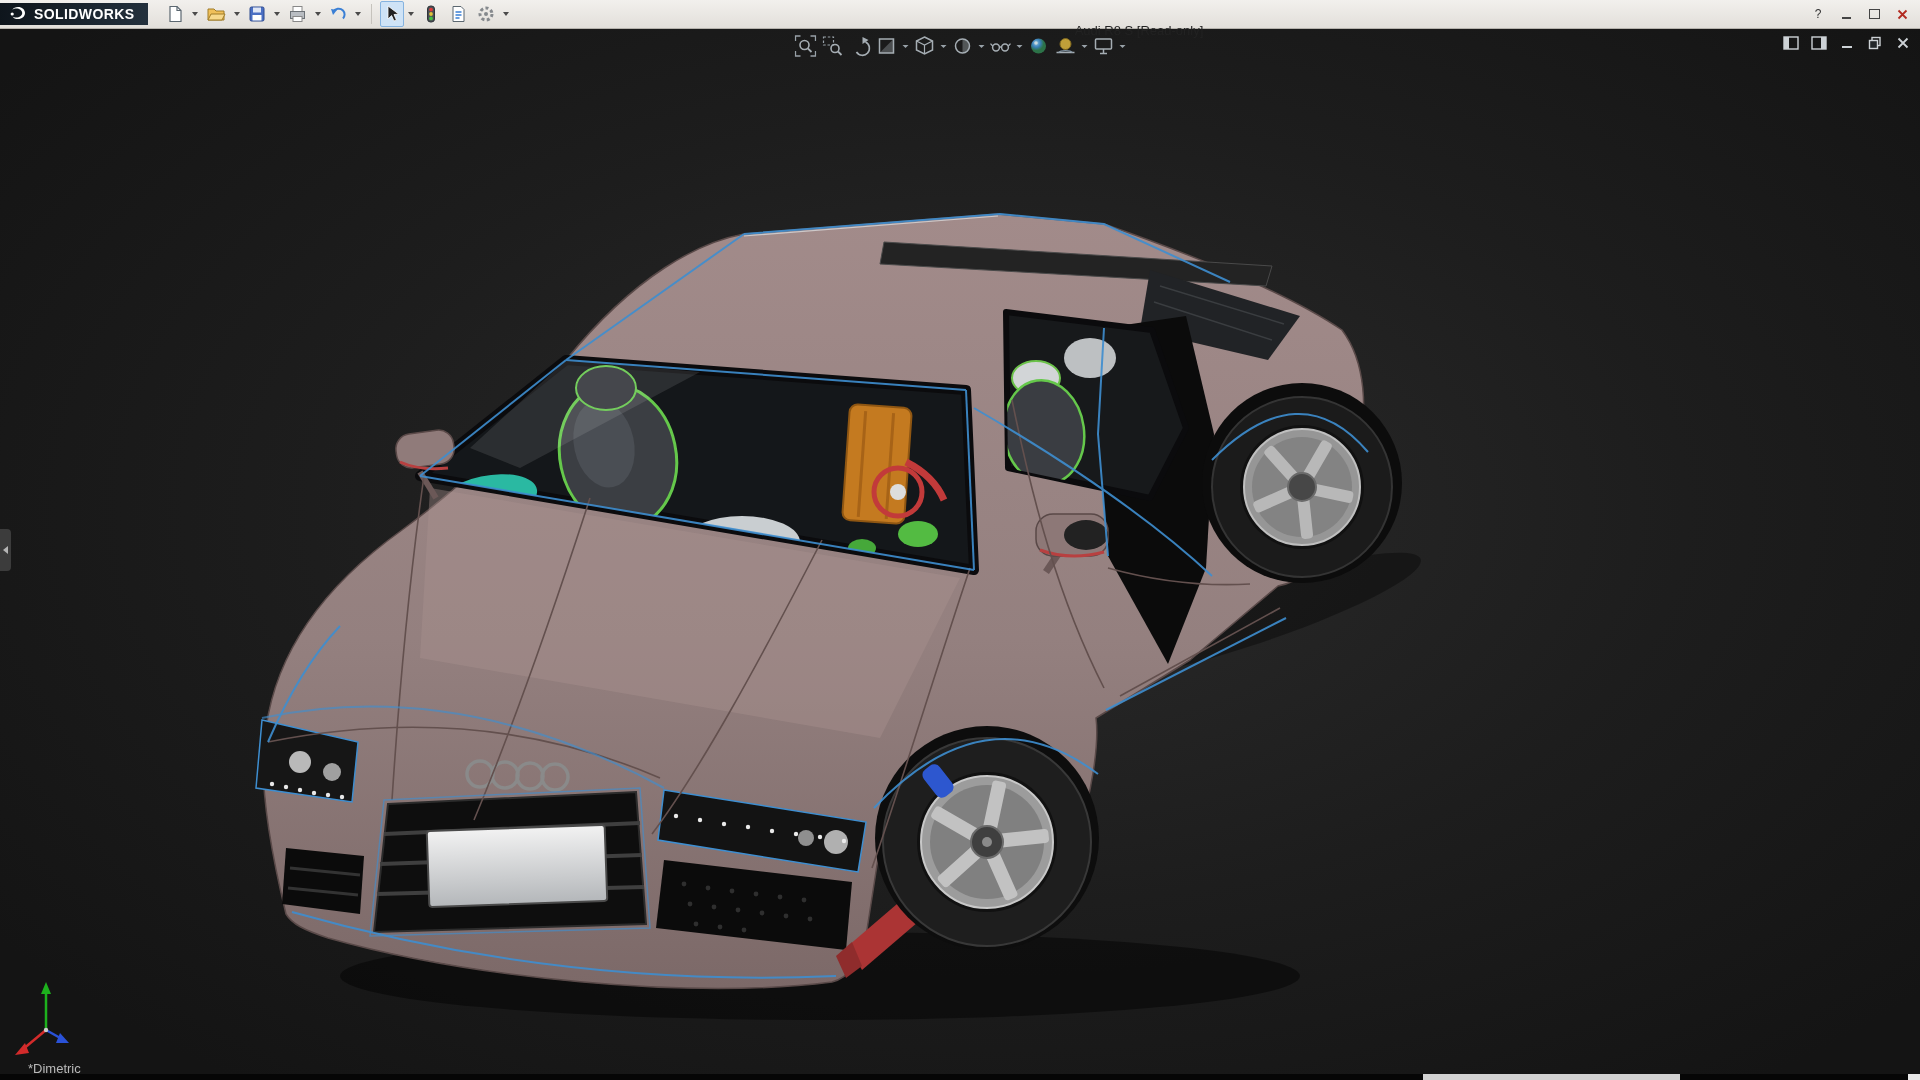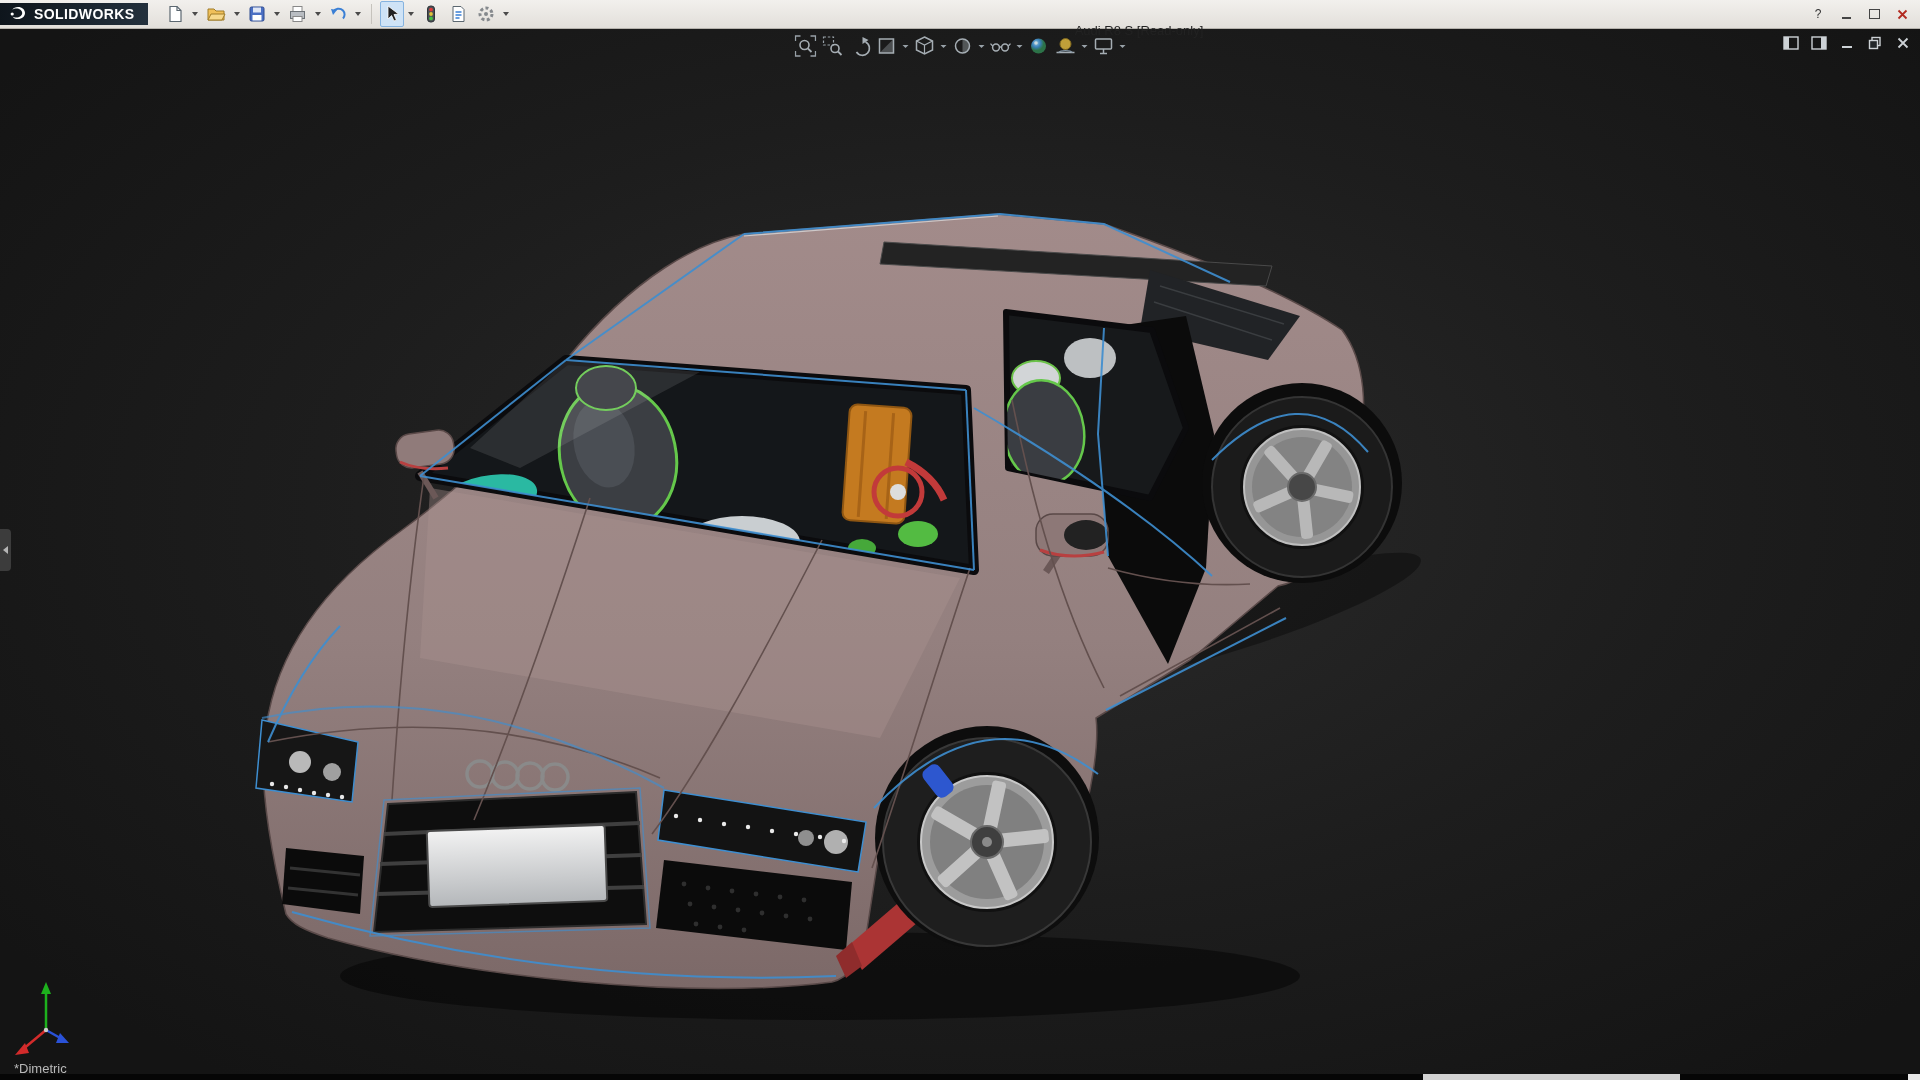--- a/index.html
+++ b/index.html
@@ -38,21 +38,21 @@
   .hud{position:absolute;top:6px;left:50%;transform:translateX(-50%);
     display:flex;align-items:center;gap:3px;opacity:.88;z-index:5;}
   .hud-icon{width:24px;height:24px;display:flex;align-items:center;justify-content:center;border-radius:2px;}
   .hud-caret{width:0;height:0;border-left:3px solid transparent;border-right:3px solid transparent;
     border-top:3.5px solid #aab4bc;margin:0 1px;}
 
   
   .doc-controls{position:absolute;top:6px;right:8px;display:flex;align-items:center;gap:10px;z-index:5;}
   .doc-btn{width:18px;height:18px;display:flex;align-items:center;justify-content:center;}
 
-  .view-label{position:absolute;left:14px;bottom:-2px;color:#b9b9b9;font-size:13px;z-index:5;}
+  .view-label{position:absolute;left:28px;bottom:-2px;color:#b9b9b9;font-size:13px;z-index:5;}
 
   .left-handle{position:absolute;left:0;top:501px;width:11px;height:42px;background:#3c3c3c;
     border-radius:0 4px 4px 0;display:flex;align-items:center;justify-content:center;z-index:5;}
   .left-handle .arrow{width:0;height:0;border-top:4px solid transparent;border-bottom:4px solid transparent;
     border-right:5px solid #b5b5b5;}
 
   
   .bottombar{position:fixed;bottom:0;left:0;right:0;height:6px;background:#060606;z-index:30;}
   .bottombar .seg{position:absolute;left:1423px;width:257px;height:6px;background:#d2d2d2;}
   .bottombar .seg2{position:absolute;right:0;width:12px;height:6px;background:#e8e8e8;}

